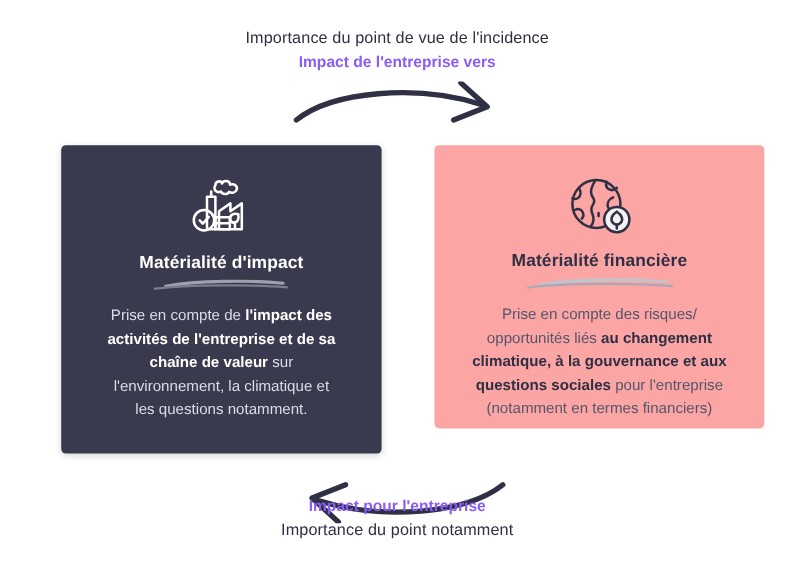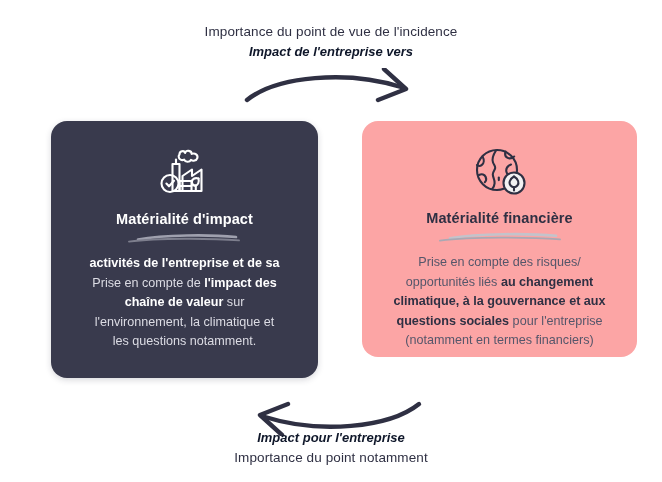--- a/index.html
+++ b/index.html
@@ -23,35 +23,34 @@
   }
 
   
   .caption {
     position: absolute;
     left: 0;
     right: 0;
     text-align: center;
   }
   .caption-top { top: 22px; }
-  .caption-bottom { top: 428px; }
+  .caption-bottom { top: 412px; }
 
   .cap-bold {
     font-size: 13.5px;
     font-weight: normal;
     letter-spacing: 0.1px;
     color: #2f3043;
     line-height: 20px;
     white-space: nowrap;
   }
   .cap-italic {
     font-size: 13px;
-    font-style: italic;
     font-weight: bold;
-    color: #0f172a;
+    color: #8b5cf6;
     line-height: 20px;
     white-space: nowrap;
   }
 
   
   .arrow {
     position: absolute;
   }
   .arrow-top {
     left: 243px;
@@ -59,21 +58,21 @@
   }
   .arrow-bottom {
     left: 243px;
     top: 390px;
   }
 
   
   .card {
     position: absolute;
     box-sizing: border-box;
-    border-radius: 16px;
+    border-radius: 4px;
   }
   .card-dark {
     left: 51px;
     top: 121px;
     width: 267px;
     height: 257px;
     background: #393A4D;
     box-shadow: 0 2px 6px rgba(40,40,60,0.18);
   }
   .card-light {
@@ -198,22 +197,22 @@
       <div class="card-title">Matérialité d'impact</div>
 
       <span class="swoosh">
         <svg width="118" height="12" viewBox="0 0 118 12" fill="none" xmlns="http://www.w3.org/2000/svg">
           <path d="M12 7.6 C 38 2.6, 84 2.4, 110 5.0" stroke="#9fa0ae" stroke-width="2.6" stroke-linecap="round" fill="none"></path>
           <path d="M3 9.6 C 32 5.8, 86 6.2, 113 8.4" stroke="#7d7e8d" stroke-width="1.9" stroke-linecap="round" fill="none"></path>
         </svg>
       </span>
 
       <div class="card-body">
+          <span class="nowrapline"><span>Prise en compte de </span><b>l'impact des</b></span>
           <span class="nowrapline"><b>activités de l'entreprise et de sa</b></span>
-          <span class="nowrapline"><span>Prise en compte de </span><b>l'impact des</b></span>
           <span class="nowrapline"><b>chaîne de valeur</b><span> sur</span></span>
           <span class="nowrapline"><span>l'environnement, la climatique et</span></span>
           <span class="nowrapline"><span>les questions notamment.</span></span>
         </div>
     </div>
   </div>
 
   <div class="card card-light">
     <div class="card-inner">
 

